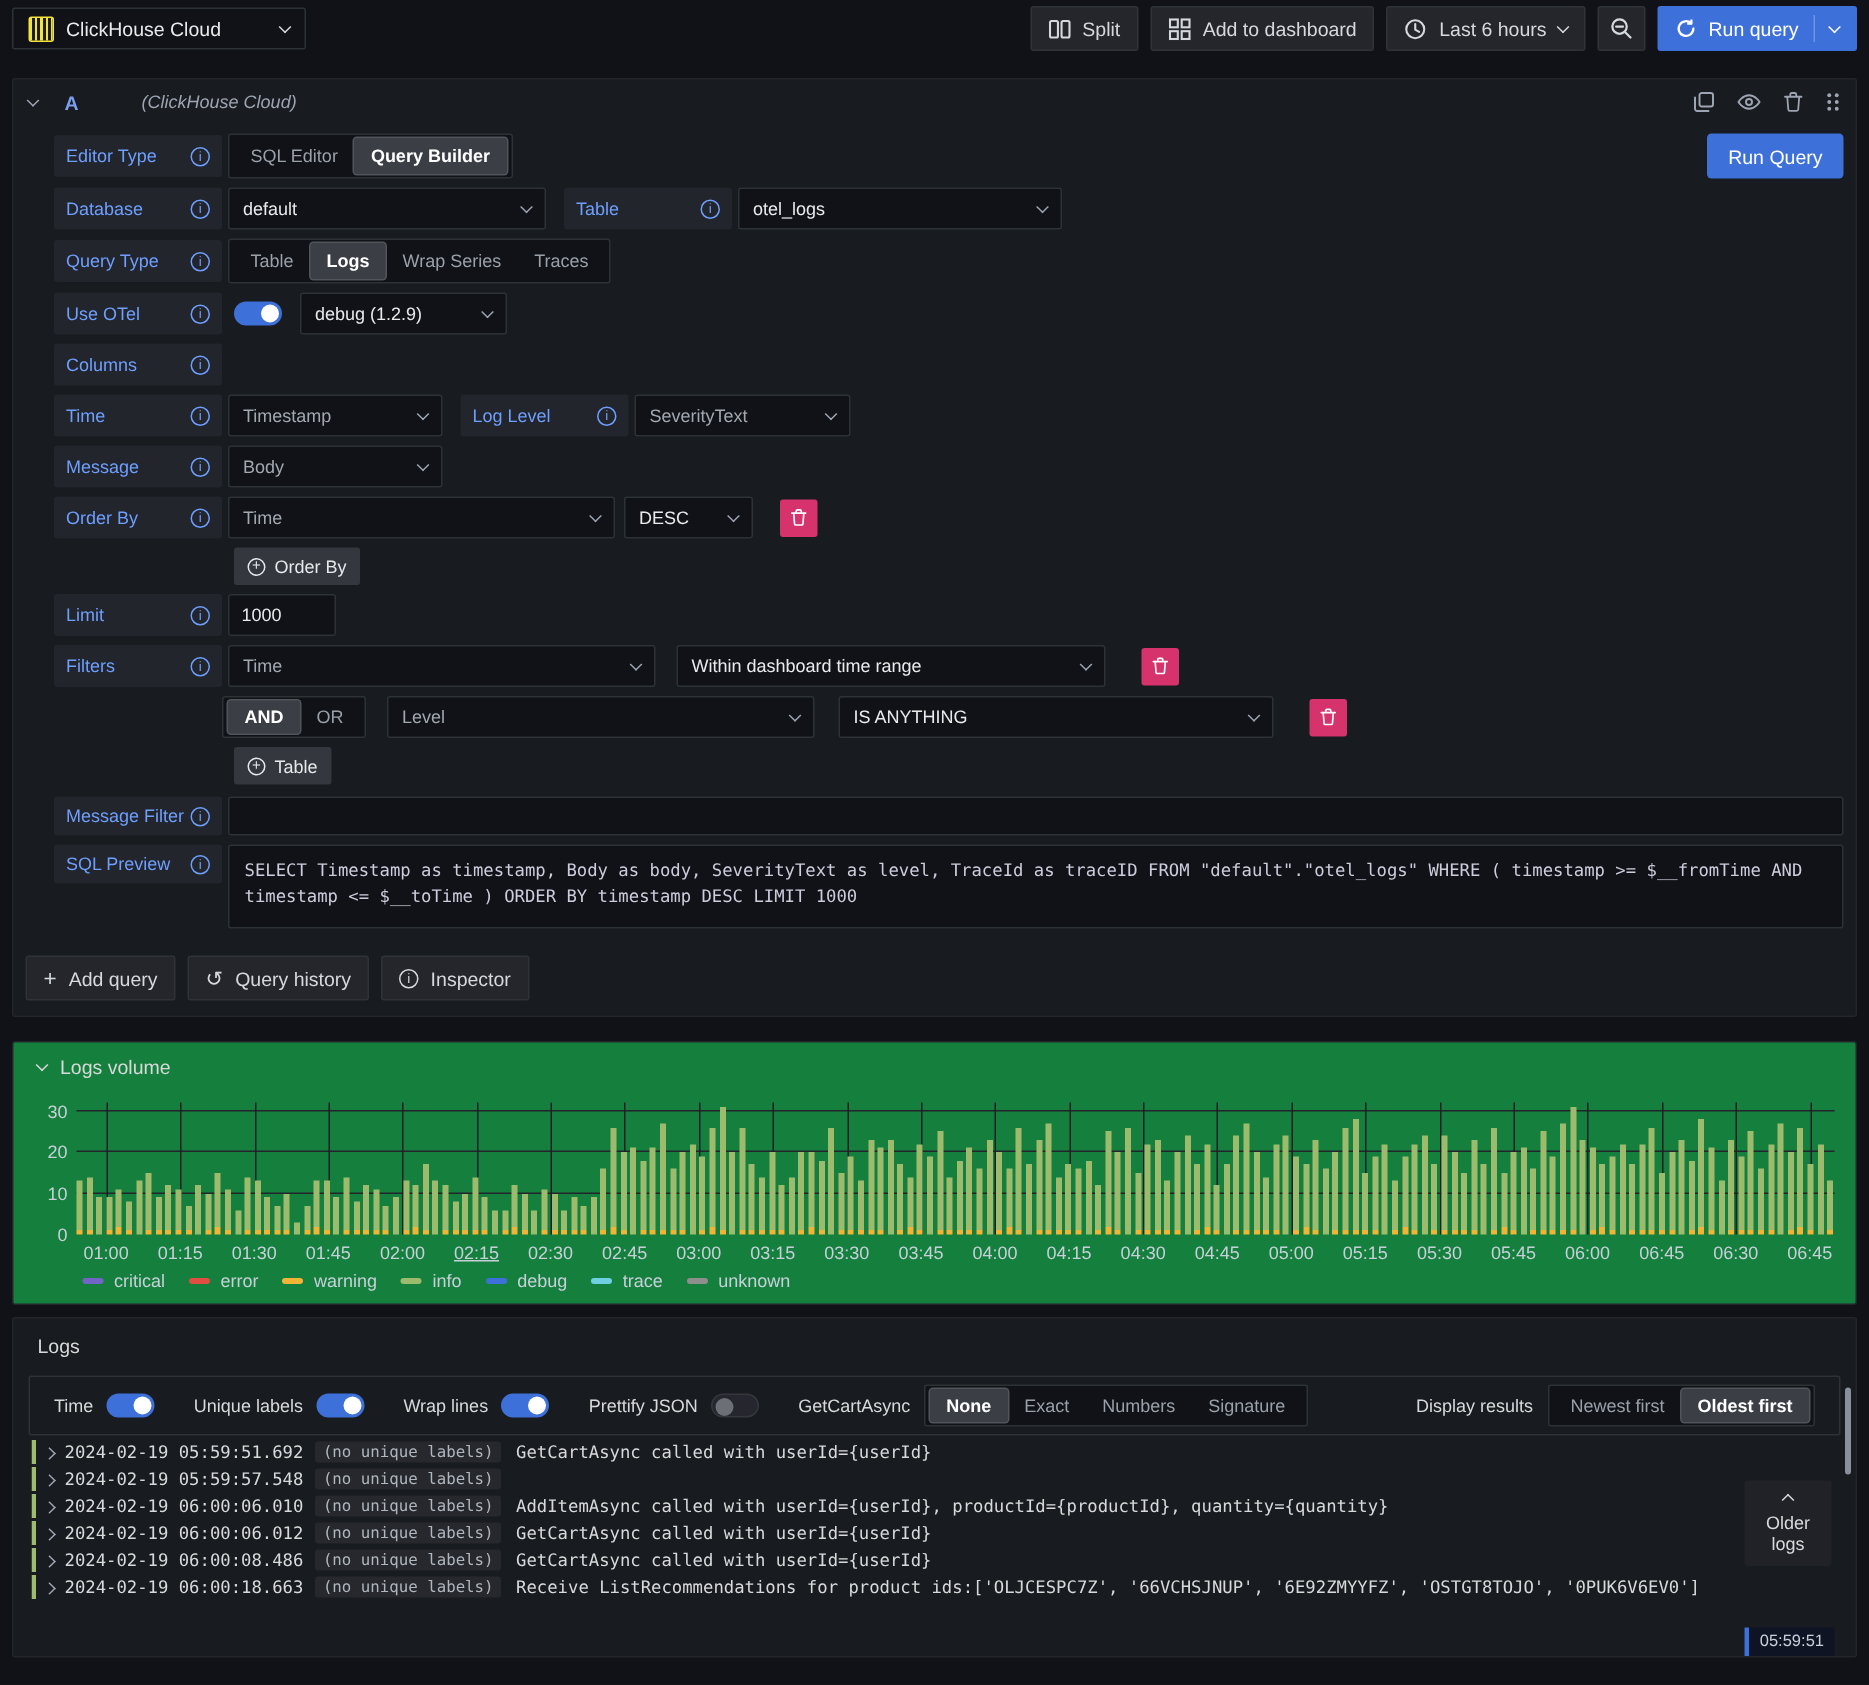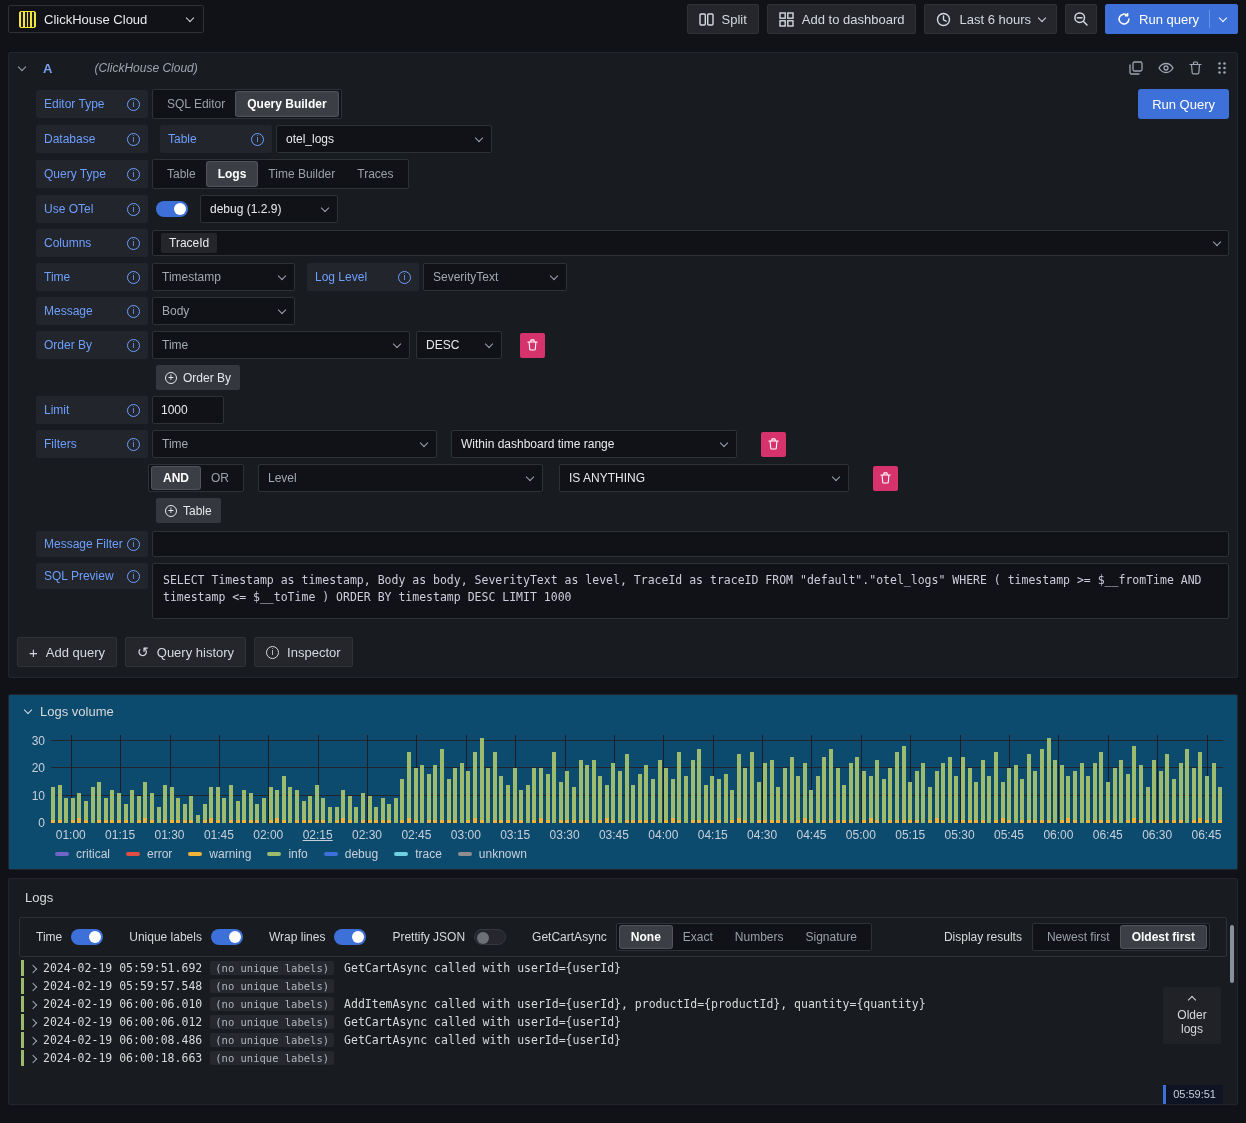--- a/index.html
+++ b/index.html
@@ -59,21 +59,21 @@
   .plus-circle { width:12px; height:12px; border:1px solid currentColor; border-radius:50%; display:inline-flex; align-items:center; justify-content:center; font-size:10px; line-height:1; }
 
   .runquery-inline { margin-left:auto; height:30px; padding:0 14px; background:#3d71d9; border-radius:3px; color:#fff; font-weight:500; font-size:13px; display:flex; align-items:center; cursor:pointer; }
 
   .sqlbox { flex:1; border:1px solid #2c3235; border-radius:2px; background:#111217; padding:8px 10px; font-family:"DejaVu Sans Mono","Liberation Mono",monospace; font-size:11.5px; line-height:17px; color:#ccccdc; min-height:56px; }
 
   .editor-footer { display:flex; align-items:center; gap:8px; padding:8px 8px 10px; }
   .foot-btn { height:30px; display:flex; align-items:center; gap:8px; padding:0 11px; background:#24262c; border:1px solid #2f3236; border-radius:2px; color:#d5d9de; font-size:13px; font-weight:500; cursor:pointer; }
 
   
-  .volume-panel { margin:16px 8px 0; background:#0c4a6e; border:1px solid #22252b; border-radius:2px; padding-bottom:6px; }
+  .volume-panel { margin:16px 8px 0; background:#15803d; border:1px solid #22252b; border-radius:2px; padding-bottom:6px; }
   .panel-title-row { height:32px; display:flex; align-items:center; gap:9px; padding:0 16px; color:#d8d9da; }
   .panel-title { font-size:13px; font-weight:500; }
   .chart-wrap { display:flex; padding:8px 14px 0 10px; }
   .y-axis { width:32px; position:relative; height:88px; }
   .y-axis .yl { position:absolute; right:6px; color:#c7d0d9; font-size:12px; }
   .plot { position:relative; flex:1; height:88px; }
   .gridline-h { position:absolute; left:0; right:0; height:1px; background:#22252b; }
   .gridline-v { position:absolute; top:0; bottom:0; width:1px; background:#1c1f25; }
   .bars { position:absolute; inset:0; display:flex; justify-content:space-between; align-items:flex-end; }
   .bar { width:4px; display:flex; flex-direction:column; justify-content:flex-end; }
@@ -220,39 +220,43 @@
         <span class="opt active">Query Builder</span>
       </div>
       <div class="runquery-inline">Run Query</div>
     </div>
 
     <div class="q-row">
       <div class="f-label">
         <span>Database</span>
           <span class="info-i">i</span>
       </div>
+      <div class="select" style="width:212px">
+        <span class="val">default</span>
+          <span class="cv"></span>
+      </div>
       <div class="f-label" style="margin-left:8px">
         <span>Table</span>
           <span class="info-i">i</span>
       </div>
       <div class="select" style="width:216px">
         <span class="val">otel_logs</span>
           <span class="cv"></span>
       </div>
     </div>
 
     <div class="q-row">
       <div class="f-label">
         <span>Query Type</span>
           <span class="info-i">i</span>
       </div>
       <div class="radiogroup">
         <span class="opt">Table</span>
         <span class="opt active">Logs</span>
-        <span class="opt">Time Builder</span>
+        <span class="opt">Wrap Series</span>
         <span class="opt">Traces</span>
       </div>
     </div>
 
     <div class="q-row">
       <div class="f-label">
         <span>Use OTel</span>
           <span class="info-i">i</span>
       </div>
       <span class="toggle" style="margin-left:4px">
@@ -261,24 +265,20 @@
       <div class="select" style="width:138px; margin-left:8px">
         <span class="val">debug (1.2.9)</span>
           <span class="cv"></span>
       </div>
     </div>
 
     <div class="q-row">
       <div class="f-label">
         <span>Columns</span>
           <span class="info-i">i</span>
-      </div>
-      <div class="chipfield">
-        <span class="chip">TraceId</span>
-        <span class="cv" style="color:#9da5b3"></span>
       </div>
     </div>
 
     <div class="q-row">
       <div class="f-label">
         <span>Time</span>
           <span class="info-i">i</span>
       </div>
       <div class="select" style="width:143px">
         <span class="val muted">Timestamp</span>
@@ -1315,20 +1315,21 @@
       <span class="log-exp"><span class="cv right"></span></span>
       <span class="log-time">2024-02-19 06:00:08.486</span>
       <span class="log-labels">(no unique labels)</span>
       <span class="log-msg">GetCartAsync called with userId={userId}</span>
     </div>
     <div class="log-row">
       <span class="log-level-bar"></span>
       <span class="log-exp"><span class="cv right"></span></span>
       <span class="log-time">2024-02-19 06:00:18.663</span>
       <span class="log-labels">(no unique labels)</span>
+      <span class="log-msg">Receive ListRecommendations for product ids:['OLJCESPC7Z', '66VCHSJNUP', '6E92ZMYYFZ', 'OSTGT8TOJO', '0PUK6V6EV0']</span>
     </div>
   </div>
 
   <div class="older-logs">
     <span class="cv up"></span>
     <span>Older logs</span>
   </div>
   <div class="scroll-time">05:59:51</div>
   <div class="logs-scrollthumb"></div>
 </div>

